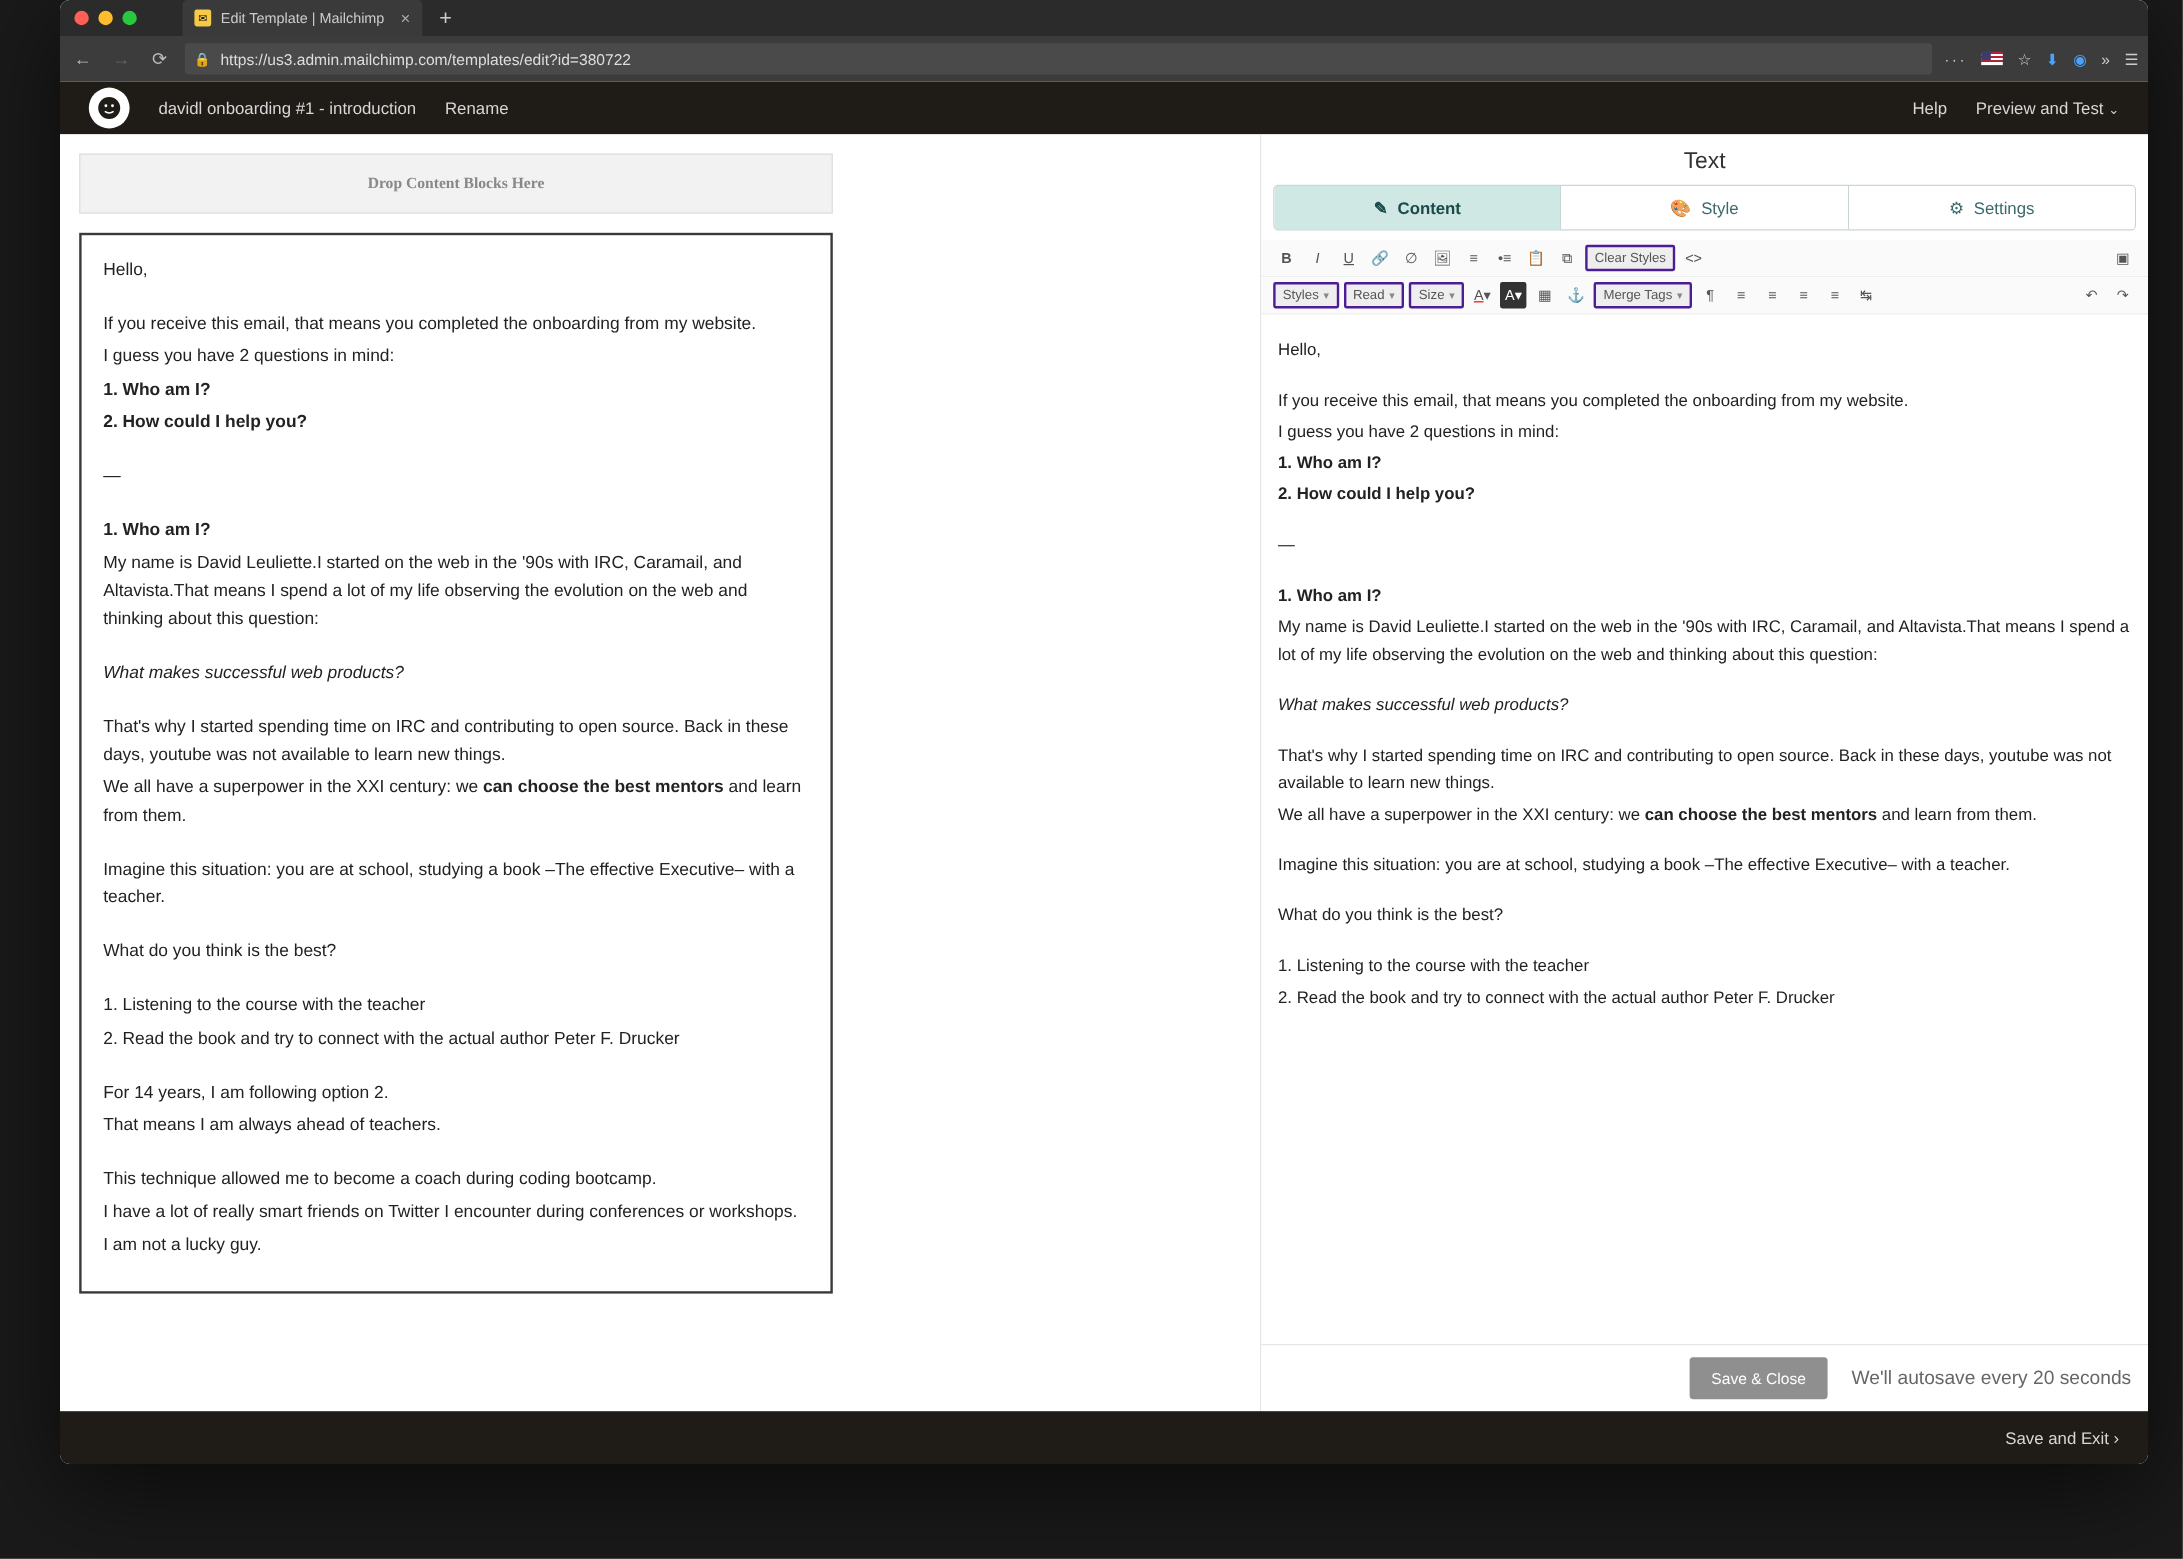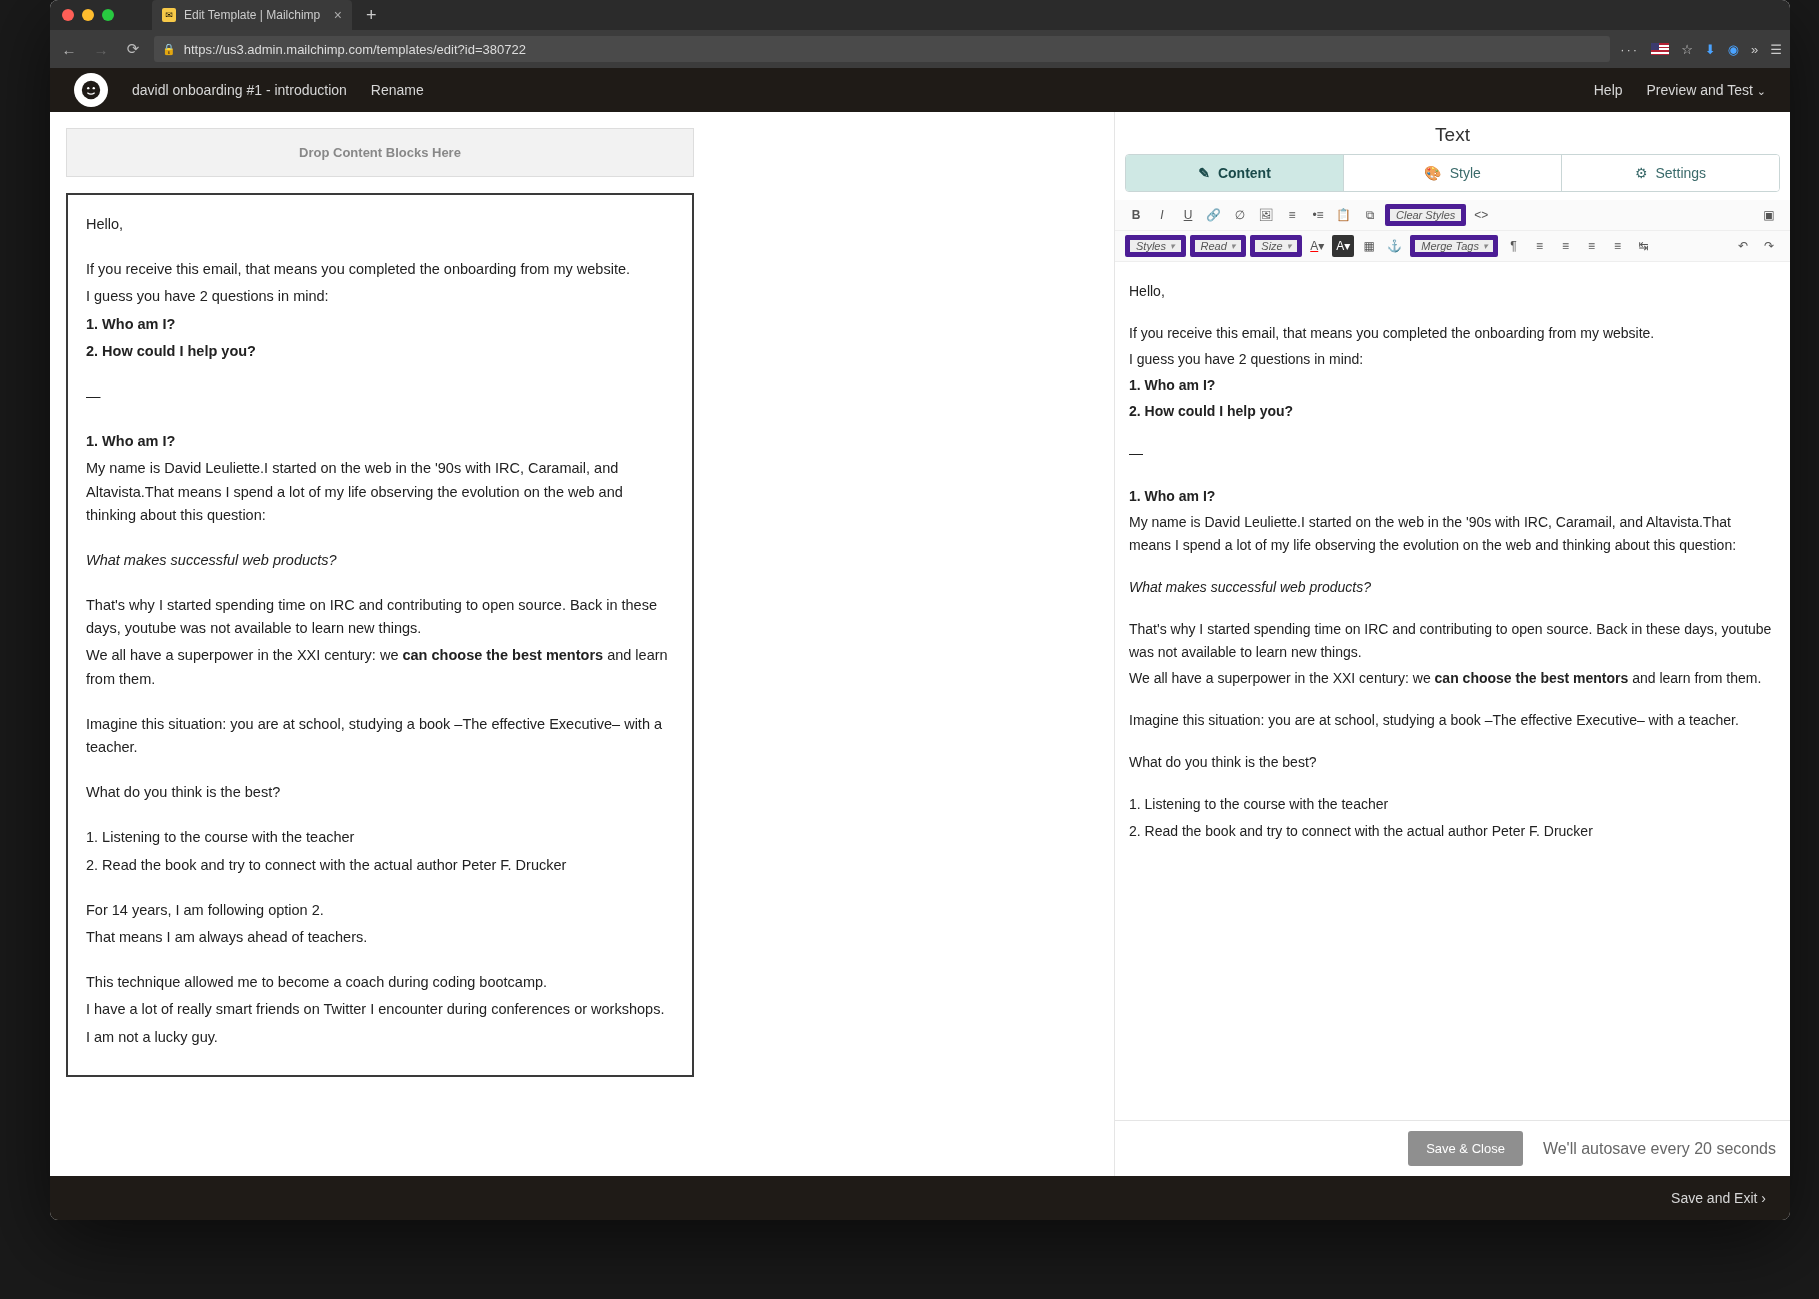--- a/index.html
+++ b/index.html
@@ -112,38 +112,39 @@
   }
   .dropzone {
     border:1px solid #ddd;
     background:#f2f2f2;
     color:#888;
     text-align:center;
     font-size:13px;
     font-weight:600;
     padding:16px;
     margin-bottom:16px;
+    font-family:Liberation Serif, serif;
   }
   .emailblock {
     border:2px solid #3a3a3a;
     padding:18px 18px 22px 18px;
     font-size:14.5px;
     line-height:1.6;
     color:#222;
   }
   .emailblock p { margin-bottom:4px;}
   .emailblock .gap { height:18px;}
   .emailblock .bold{font-weight:700;}
   .emailblock .italic{font-style:italic;}
   .middle {
     flex:1;
     background:#fff;
   }
   .right {
-    width: 676px;
+    width: 740px;
     display:flex;flex-direction:column;
     border-left:1px solid #e5e5e5;
     background:#fff;
   }
   .panel-title { text-align:center;font-size:19px;padding:12px 0 8px;color:#333;}
   .segtabs {
     display:flex;
     border:1px solid #c9d6d6;
     border-radius:4px;
     margin:0 10px 8px 10px;
@@ -166,21 +167,21 @@
     display:flex;align-items:center;
     gap:4px;
     padding:4px 10px;
     border-bottom:1px solid #eee;
     background:#fafafa;
     font-size:12px;
     color:#555;
   }
   .tbbtn { min-width:22px;height:22px;display:flex;align-items:center;justify-content:center;border-radius:2px;cursor:pointer;}
   .tbdrop {
-    height:22px;display:flex;align-items:center;gap:4px;padding:0 6px;background:#eee;border:5px solid #4c1d95;border-radius:2px;font-size:11px;color:#555;cursor:pointer;font-style:italic;
+    height:22px;display:flex;align-items:center;gap:4px;padding:0 6px;background:#eee;border:2px solid #4c1d95;border-radius:2px;font-size:11px;color:#555;cursor:pointer;
   }
   .tbdrop .caret{font-size:9px;color:#888;}
   .tbrow .spacer{flex:1;}
   
   .editorbody {
     flex:1;
     overflow:auto;
     padding:18px 14px 20px 14px;
     font-size:14px;
     line-height:1.65;

